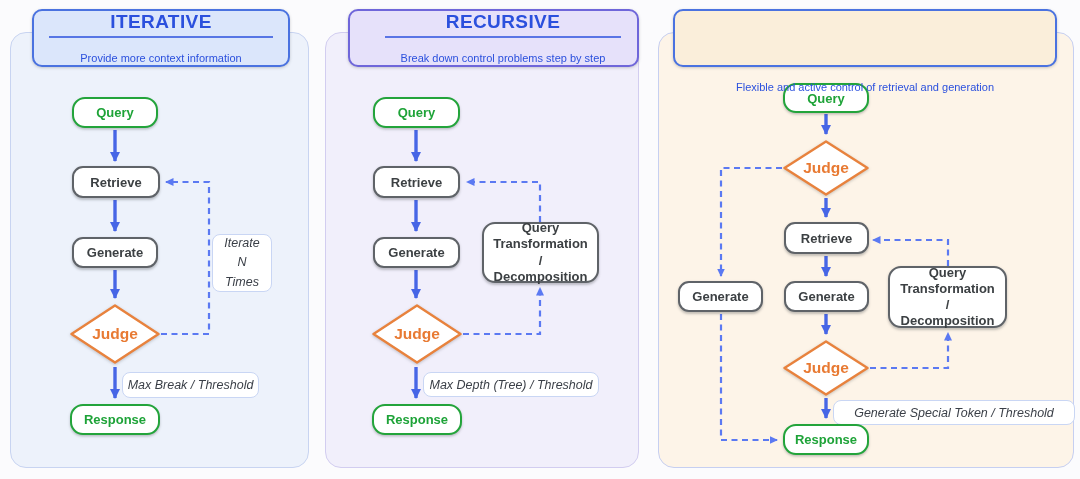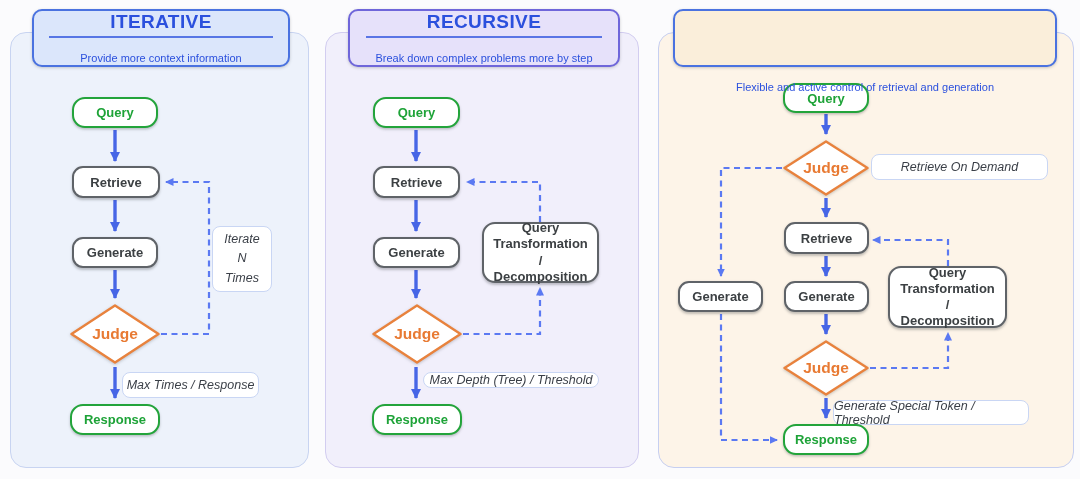--- a/index.html
+++ b/index.html
@@ -17,21 +17,21 @@
 
   .panel-body{position:absolute;border-radius:16px;border:1.5px solid var(--panel-border);}
   .body-iterative{background:var(--iterative-body-bg);border-color:#c8d4f1;}
   .body-recursive{background:var(--recursive-body-bg);border-color:#d2cdf0;}
   .body-adaptive{background:var(--adaptive-body-bg);border-color:#c6cff1;}
 
   .panel-header{position:absolute;z-index:3;border-radius:10px;border:2px solid;
     display:flex;flex-direction:column;align-items:center;justify-content:center;
     box-shadow:0 1px 3px rgba(60,64,67,.25);}
   .header-iterative{background:var(--iterative-header-bg);border-color:var(--iterative-header-border);}
-  .header-recursive{background:var(--recursive-header-bg);border-color:var(--recursive-header-border);}
+  .header-recursive{background:var(--recursive-header-bg);border-color:var(--recursive-header-border);padding-left:19px;}
   .header-adaptive{background:var(--adaptive-header-bg);border-color:var(--adaptive-header-border);gap:30px;}
   .panel-title{font-size:19px;font-weight:bold;color:var(--title-blue);letter-spacing:.4px;line-height:1.1;}
   .title-underline{height:1.5px;background:var(--title-blue);opacity:.75;width:88%;margin:3px 0 3px 0;}
   .panel-subtitle{font-size:11px;color:var(--title-blue);line-height:1.1;margin-top:11px;}
 
   svg.arrows{position:absolute;left:0;top:0;z-index:1;}
   .solid-arrow{fill:none;stroke:var(--arrow-blue);stroke-width:3.4;}
   .dashed-arrow{fill:none;stroke:var(--dashed-blue);stroke-width:2.2;stroke-dasharray:6 4.5;}
   #mh-solid path{fill:var(--arrow-blue);} #mh-dash path{fill:var(--dashed-blue);}
 
@@ -99,71 +99,70 @@
 
   <div class="panel-header header-iterative" style="left:32px;top:9px;width:254px;height:54px">
     <div class="panel-title">ITERATIVE</div>
     <div class="title-underline"></div>
     <div class="panel-subtitle">Provide more context information</div>
   </div>
 
   <div class="panel-header header-recursive" style="left:348px;top:9px;width:268px;height:54px">
     <div class="panel-title">RECURSIVE</div>
     <div class="title-underline"></div>
-    <div class="panel-subtitle">Break down complex problems more by step</div>
+    <div class="panel-subtitle">Break down control problems step by step</div>
   </div>
 
   <div class="panel-header header-adaptive" style="left:673px;top:9px;width:380px;height:54px">
     <div class="panel-title">ADAPTIVE</div>
     <div class="title-underline"></div>
     <div class="panel-subtitle">Flexible and  active control of retrieval and generation</div>
   </div>
 
   <div class="node green" style="left:72px;top:97px;width:86px;height:31px">Query</div>
   <div class="node" style="left:72px;top:166px;width:88px;height:32px">Retrieve</div>
   <div class="node" style="left:72px;top:237px;width:86px;height:31px">Generate</div>
   <div class="judge" style="left:69px;top:303px;width:92px;height:62px">
     <svg viewBox="0 0 92 62" preserveAspectRatio="none">
       <path d="M46 2.5 L89.5 31 L46 59.5 L2.5 31 Z"></path>
     </svg>
     <span>Judge</span>
   </div>
   <div class="node green" style="left:70px;top:404px;width:90px;height:31px">Response</div>
-  <div class="hint multiline" style="left:212px;top:226px;width:60px;height:66px">Iterate
+  <div class="hint multiline" style="left:212px;top:234px;width:60px;height:58px">Iterate
 N
 Times</div>
-  <div class="hint" style="left:122px;top:372px;width:137px;height:26px">Max Times / Response</div>
+  <div class="hint" style="left:122px;top:372px;width:137px;height:26px">Max Break / Threshold</div>
 
   <div class="node green" style="left:373px;top:97px;width:87px;height:31px">Query</div>
   <div class="node" style="left:373px;top:166px;width:87px;height:32px">Retrieve</div>
   <div class="node" style="left:373px;top:237px;width:87px;height:31px">Generate</div>
   <div class="judge" style="left:371px;top:303px;width:92px;height:62px">
     <svg viewBox="0 0 92 62" preserveAspectRatio="none">
       <path d="M46 2.5 L89.5 31 L46 59.5 L2.5 31 Z"></path>
     </svg>
     <span>Judge</span>
   </div>
   <div class="node green" style="left:372px;top:404px;width:90px;height:31px">Response</div>
   <div class="node qtd" style="left:482px;top:222px;width:117px;height:61px">Query Transformation / Decomposition</div>
-  <div class="hint" style="left:423px;top:372px;width:176px;height:16px">Max Depth (Tree) / Threshold</div>
+  <div class="hint" style="left:423px;top:372px;width:176px;height:25px">Max Depth (Tree) / Threshold</div>
 
   <div class="node green" style="left:783px;top:83px;width:86px;height:30px">Query</div>
   <div class="judge" style="left:782px;top:139px;width:88px;height:58px">
     <svg viewBox="0 0 88 58" preserveAspectRatio="none">
       <path d="M44 2.5 L85.5 29 L44 55.5 L2.5 29 Z"></path>
     </svg>
     <span>Judge</span>
   </div>
-  <div class="hint" style="left:871px;top:154px;width:177px;height:26px">Retrieve On  Demand</div>
   <div class="node" style="left:784px;top:222px;width:85px;height:32px">Retrieve</div>
   <div class="node" style="left:678px;top:281px;width:85px;height:31px">Generate</div>
   <div class="node" style="left:784px;top:281px;width:85px;height:31px">Generate</div>
   <div class="node qtd" style="left:888px;top:266px;width:119px;height:62px">Query Transformation / Decomposition</div>
   <div class="judge" style="left:782px;top:339px;width:88px;height:58px">
     <svg viewBox="0 0 88 58" preserveAspectRatio="none">
       <path d="M44 2.5 L85.5 29 L44 55.5 L2.5 29 Z"></path>
     </svg>
     <span>Judge</span>
   </div>
-  <div class="hint" style="left:833px;top:400px;width:196px;height:25px">Generate Special Token / Threshold</div>
+  <div class="hint" style="left:833px;top:400px;width:242px;height:25px">Generate Special Token / Threshold</div>
   <div class="node green" style="left:783px;top:424px;width:86px;height:31px">Response</div>
 
 </div>
 
 </body></html>

